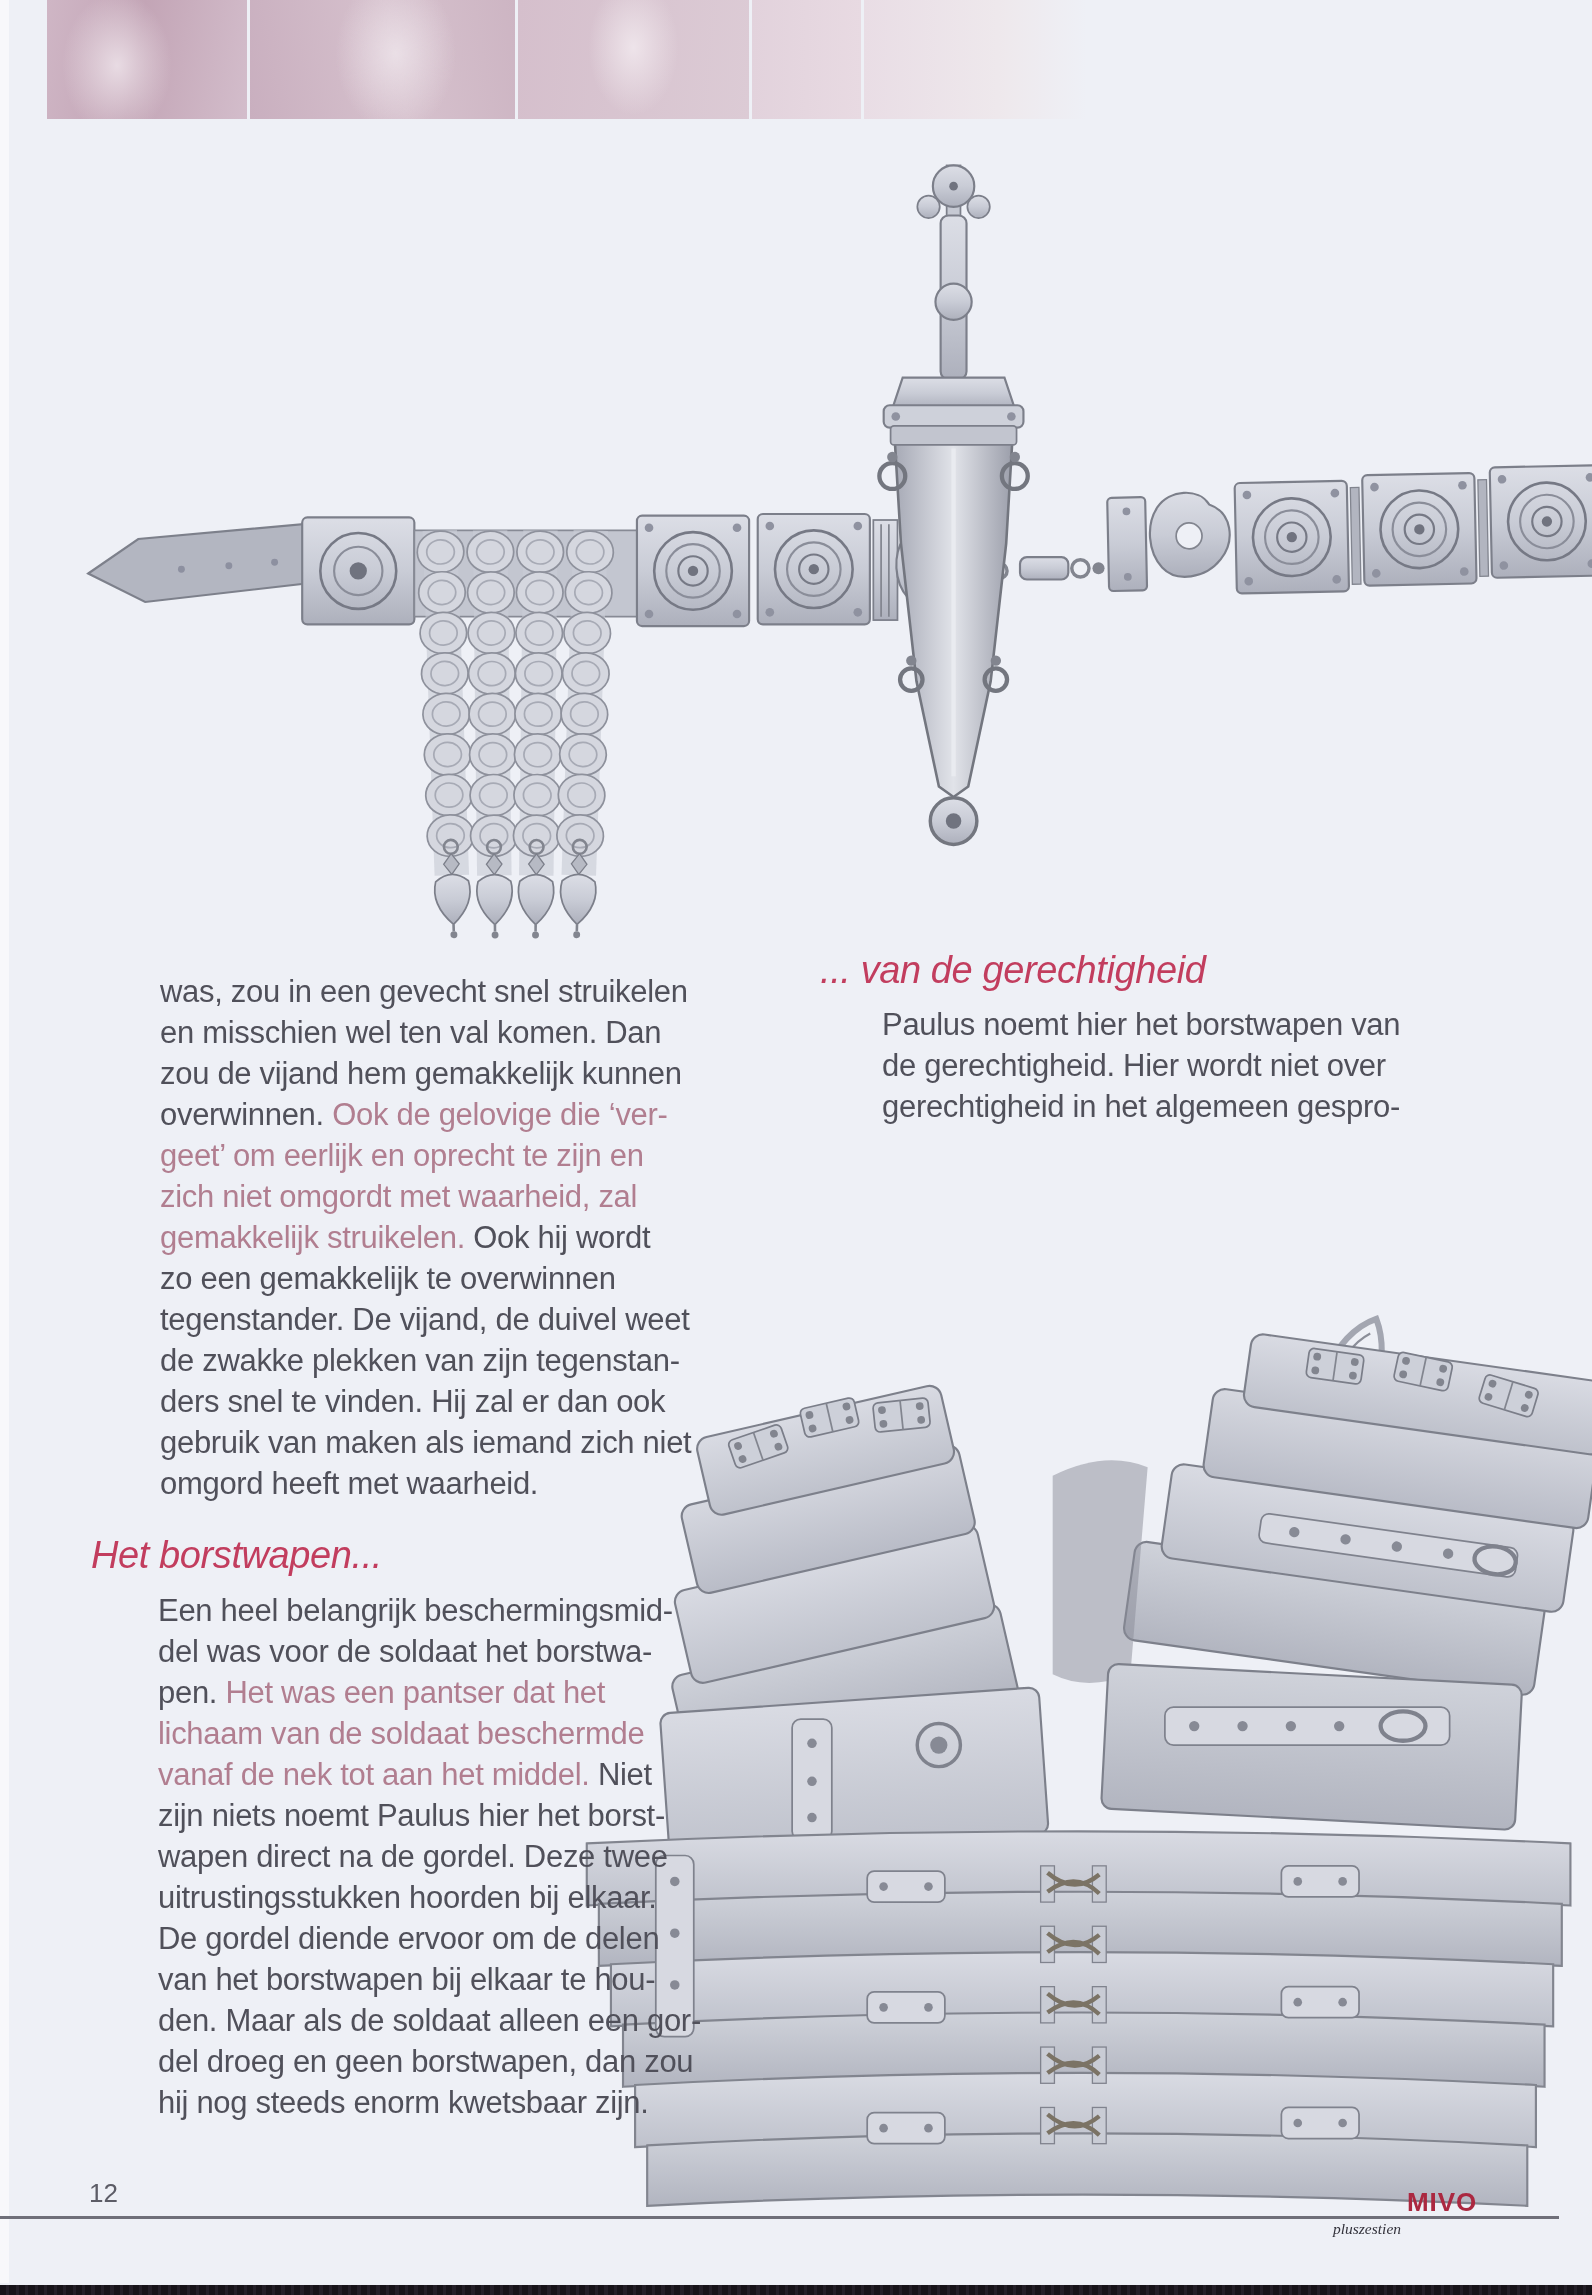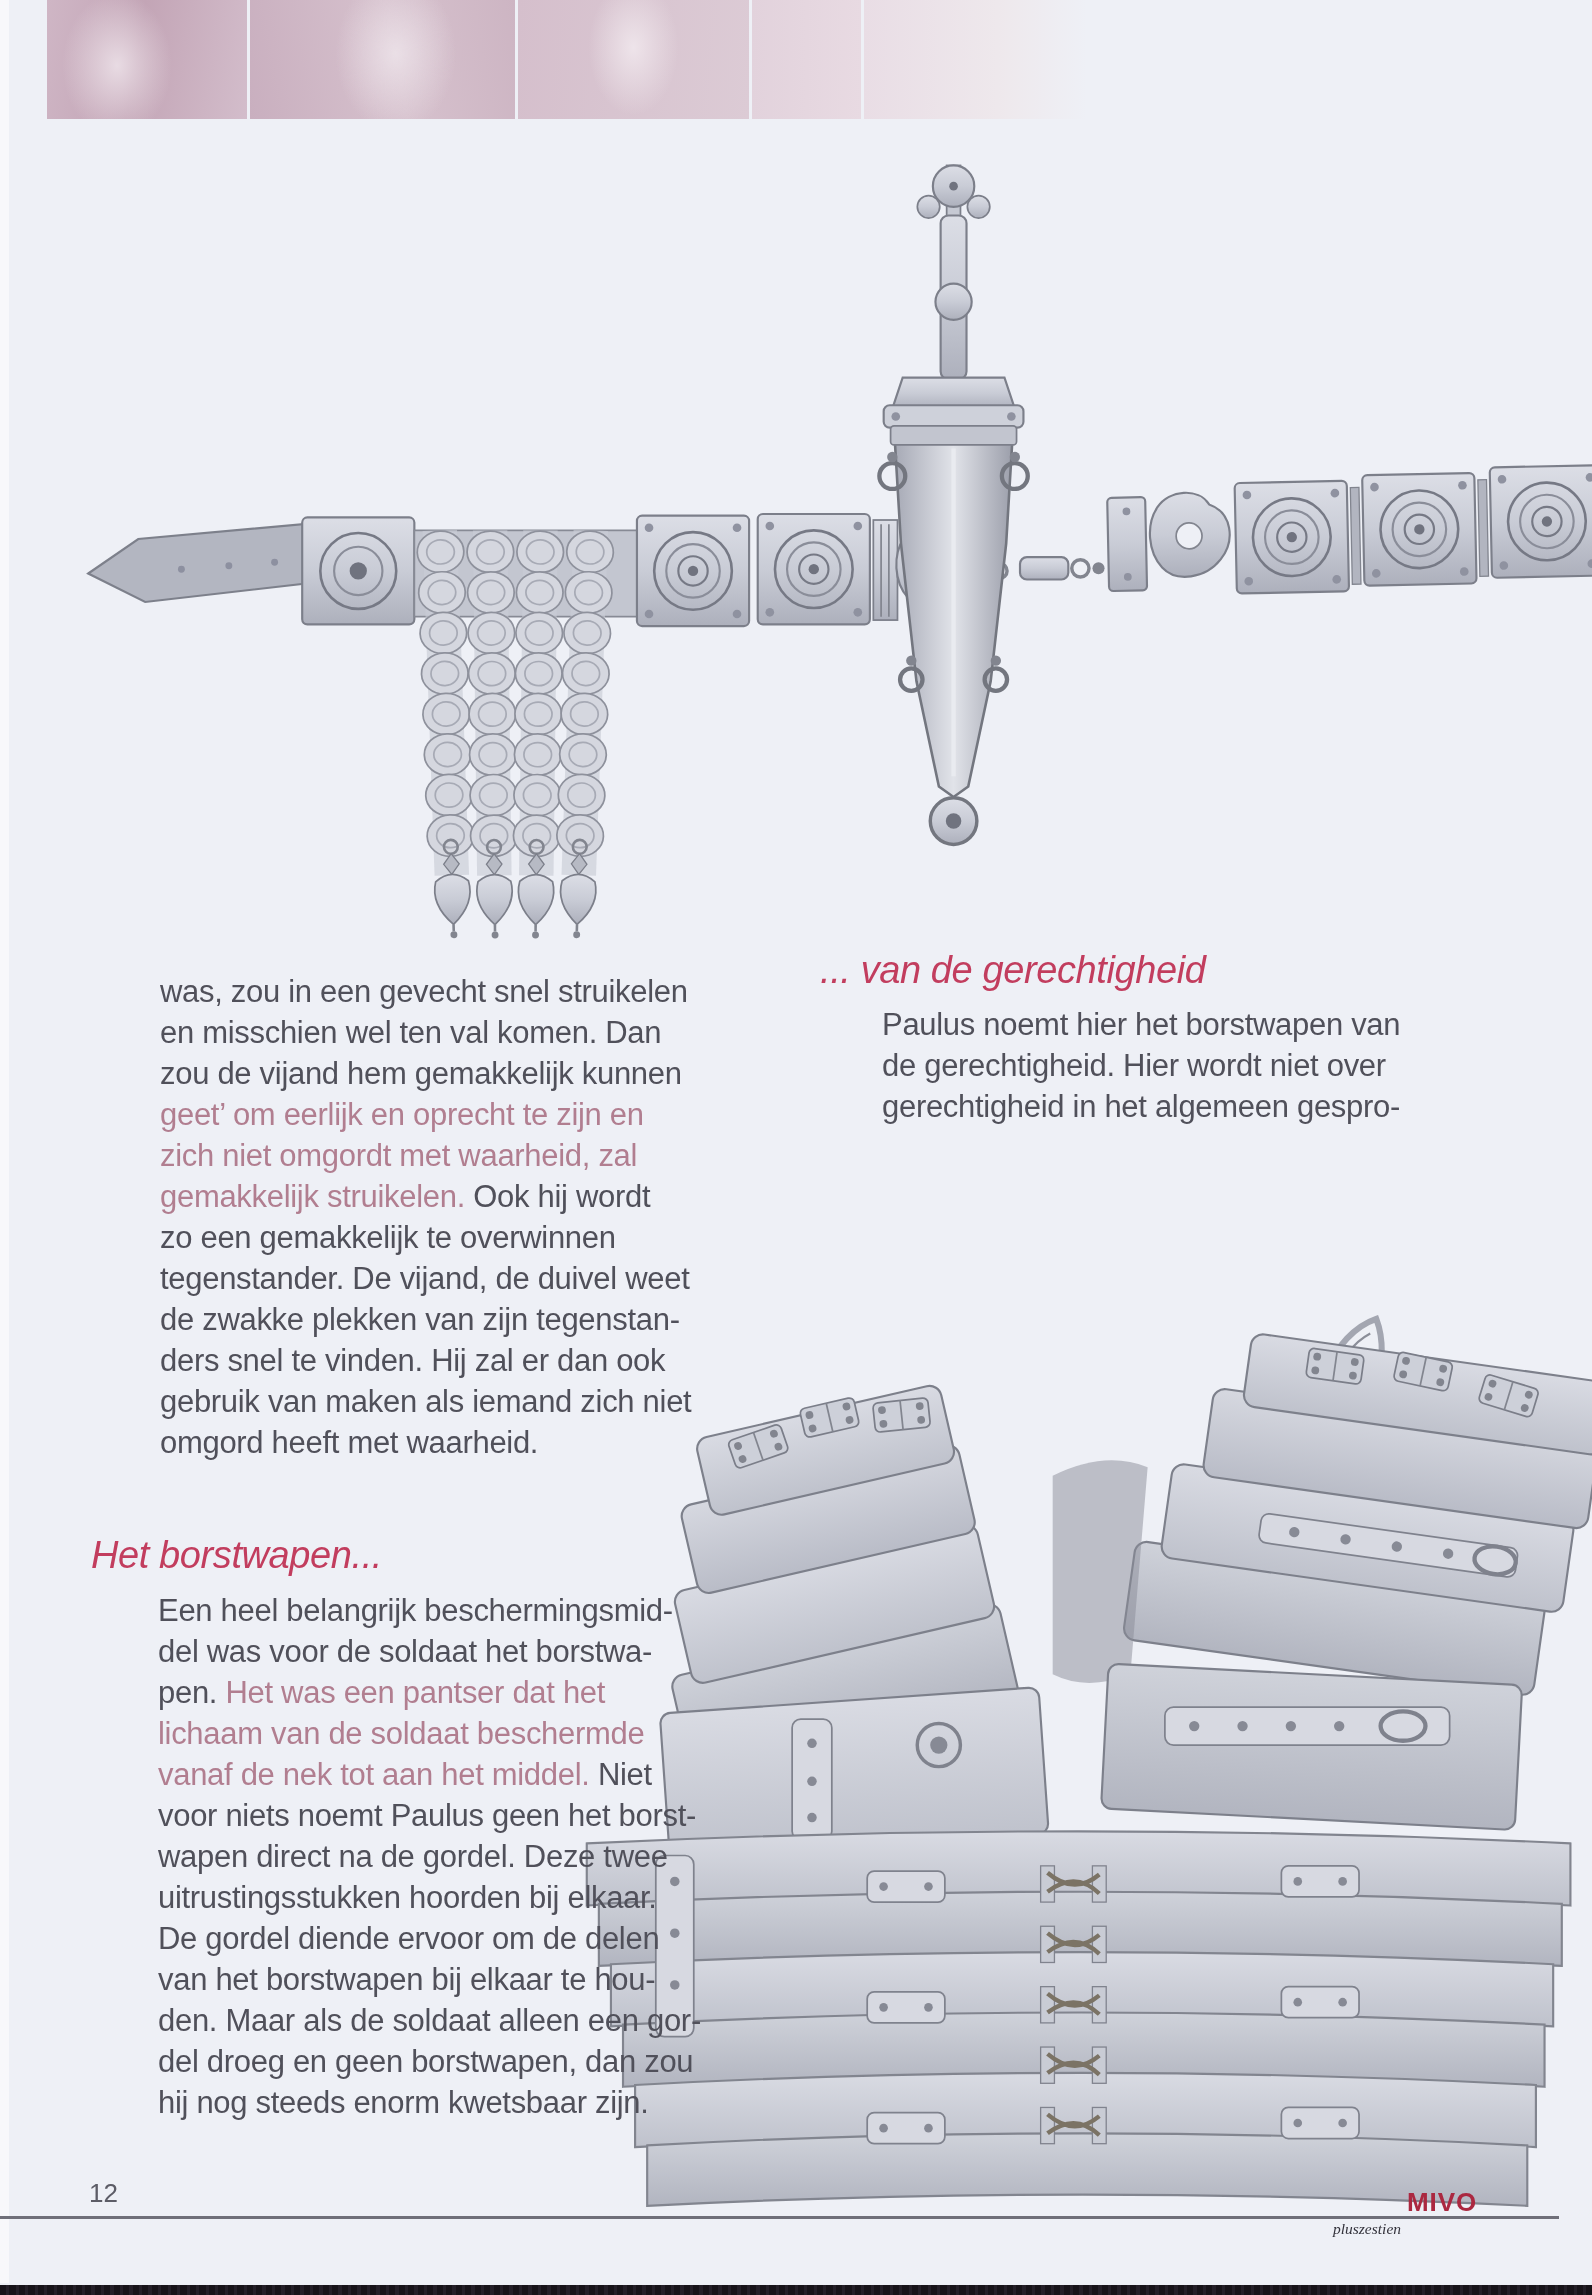--- a/index.html
+++ b/index.html
@@ -349,40 +349,41 @@
       <use href="#bandstrip" transform="translate(910,940)"></use>
       <use href="#bandstrip" transform="translate(430,1086)"></use>
       <use href="#bandstrip" transform="translate(910,1080)"></use>
     </g>
   </svg>
 
   <div class="col col-left">
       <div class="line"><span class="seg">was, zou in een gevecht snel struikelen</span></div>
       <div class="line"><span class="seg">en misschien wel ten val komen. Dan</span></div>
       <div class="line"><span class="seg">zou de vijand hem gemakkelijk kunnen</span></div>
+      <div class="line"><span class="seg">overwinnen. </span><span class="seg seg-r">Ook de gelovige die ‘ver-</span></div>
       <div class="line"><span class="seg seg-r">geet’ om eerlijk en oprecht te zijn en</span></div>
       <div class="line"><span class="seg seg-r">zich niet omgordt met waarheid, zal</span></div>
       <div class="line"><span class="seg seg-r">gemakkelijk struikelen. </span><span class="seg">Ook hij wordt</span></div>
       <div class="line"><span class="seg">zo een gemakkelijk te overwinnen</span></div>
       <div class="line"><span class="seg">tegenstander. De vijand, de duivel weet</span></div>
       <div class="line"><span class="seg">de zwakke plekken van zijn tegenstan-</span></div>
       <div class="line"><span class="seg">ders snel te vinden. Hij zal er dan ook</span></div>
       <div class="line"><span class="seg">gebruik van maken als iemand zich niet</span></div>
       <div class="line"><span class="seg">omgord heeft met waarheid.</span></div>
     </div>
 
   <h2 class="heading heading-left">Het borstwapen...</h2>
 
   <div class="col col-left2">
       <div class="line"><span class="seg">Een heel belangrijk beschermingsmid-</span></div>
       <div class="line"><span class="seg">del was voor de soldaat het borstwa-</span></div>
       <div class="line"><span class="seg">pen. </span><span class="seg seg-r">Het was een pantser dat het</span></div>
       <div class="line"><span class="seg seg-r">lichaam van de soldaat beschermde</span></div>
       <div class="line"><span class="seg seg-r">vanaf de nek tot aan het middel. </span><span class="seg">Niet</span></div>
-      <div class="line"><span class="seg">voor niets noemt Paulus geen het borst-</span></div>
+      <div class="line"><span class="seg">zijn niets noemt Paulus hier het borst-</span></div>
       <div class="line"><span class="seg">wapen direct na de gordel. Deze twee</span></div>
       <div class="line"><span class="seg">uitrustingsstukken hoorden bij elkaar.</span></div>
       <div class="line"><span class="seg">De gordel diende ervoor om de delen</span></div>
       <div class="line"><span class="seg">van het borstwapen bij elkaar te hou-</span></div>
       <div class="line"><span class="seg">den. Maar als de soldaat alleen een gor-</span></div>
       <div class="line"><span class="seg">del droeg en geen borstwapen, dan zou</span></div>
       <div class="line"><span class="seg">hij nog steeds enorm kwetsbaar zijn.</span></div>
     </div>
 
   <h2 class="heading heading-right">... van de gerechtigheid</h2>

